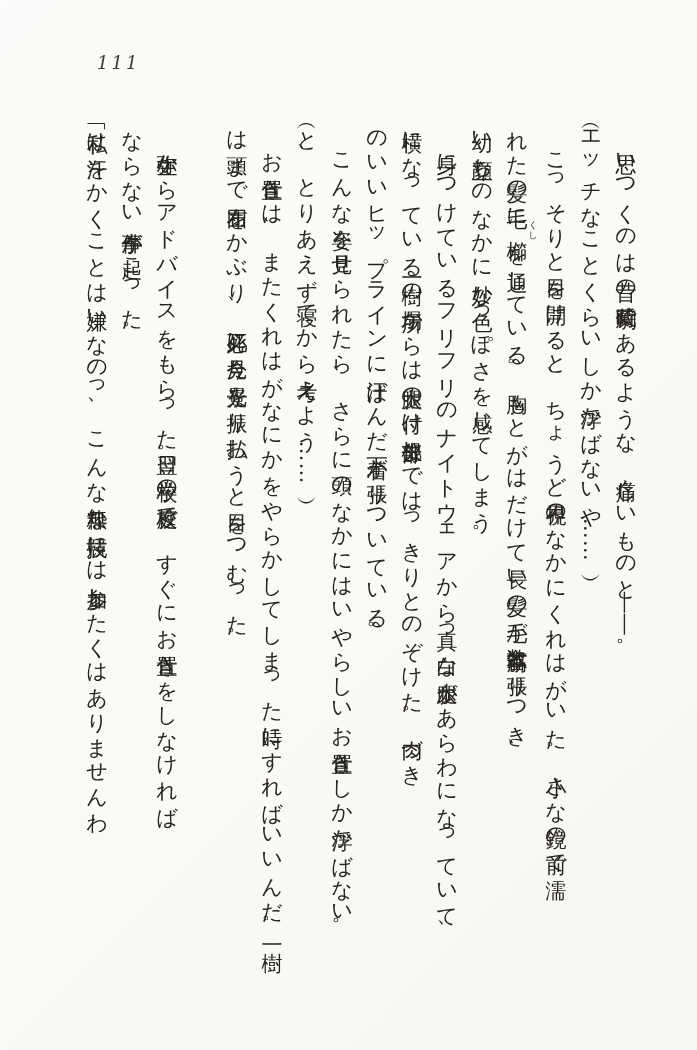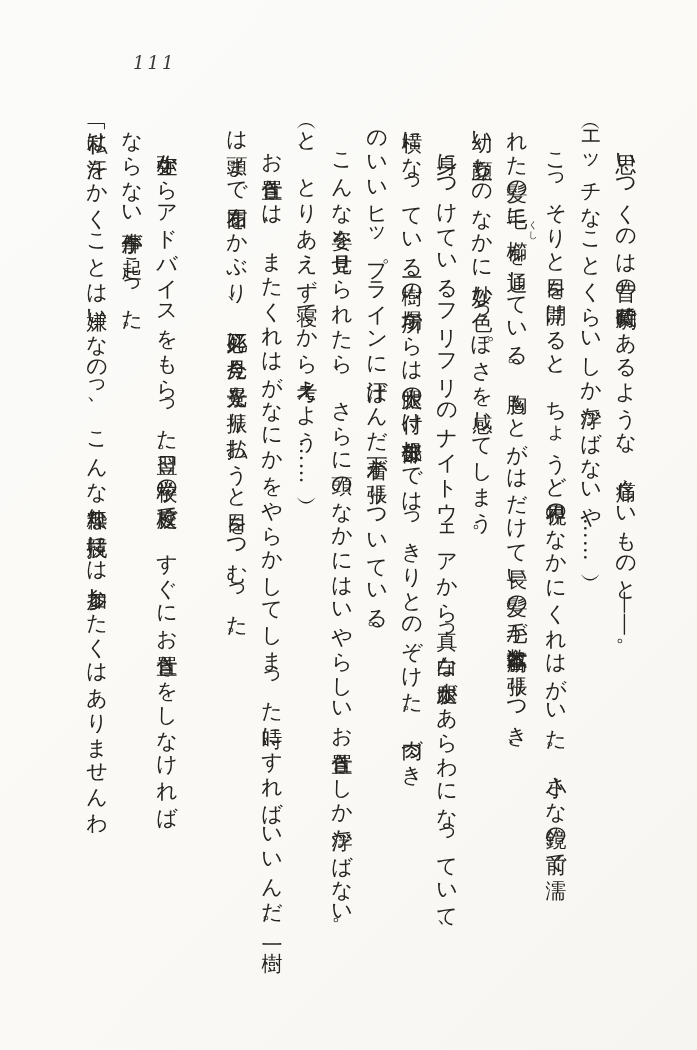--- a/index.html
+++ b/index.html
@@ -20,21 +20,20 @@
     background: linear-gradient(135deg, #fbfbf9 0%, #faf9f6 60%, #f6f5f2 100%);
   }
   .page-number {
     position: absolute;
     top: 52px;
     left: 97px;
     font-size: 18px;
     font-style: italic;
     letter-spacing: 3px;
     color: #3c3a38;
-    margin-left: 36px;
   }
   .text-block {
     position: absolute;
     top: 116px;
     right: 54px;
     height: 848px;
     writing-mode: vertical-rl;
     -webkit-writing-mode: vertical-rl;
     text-orientation: mixed;
     color: #262421;

